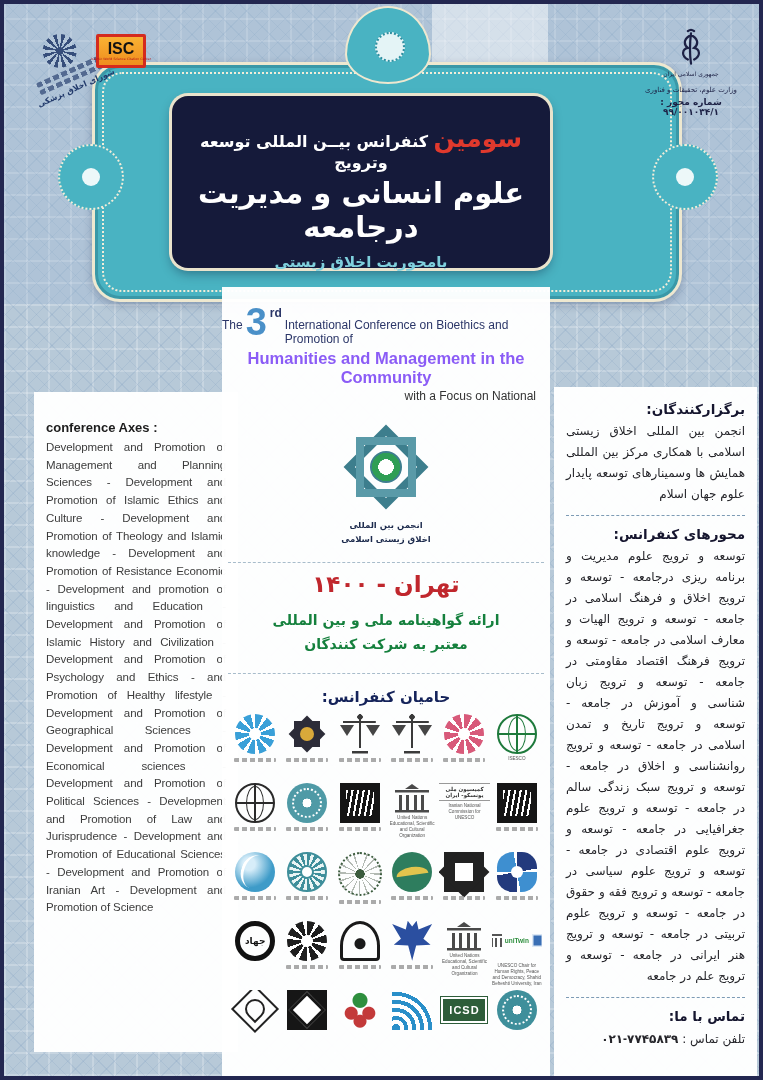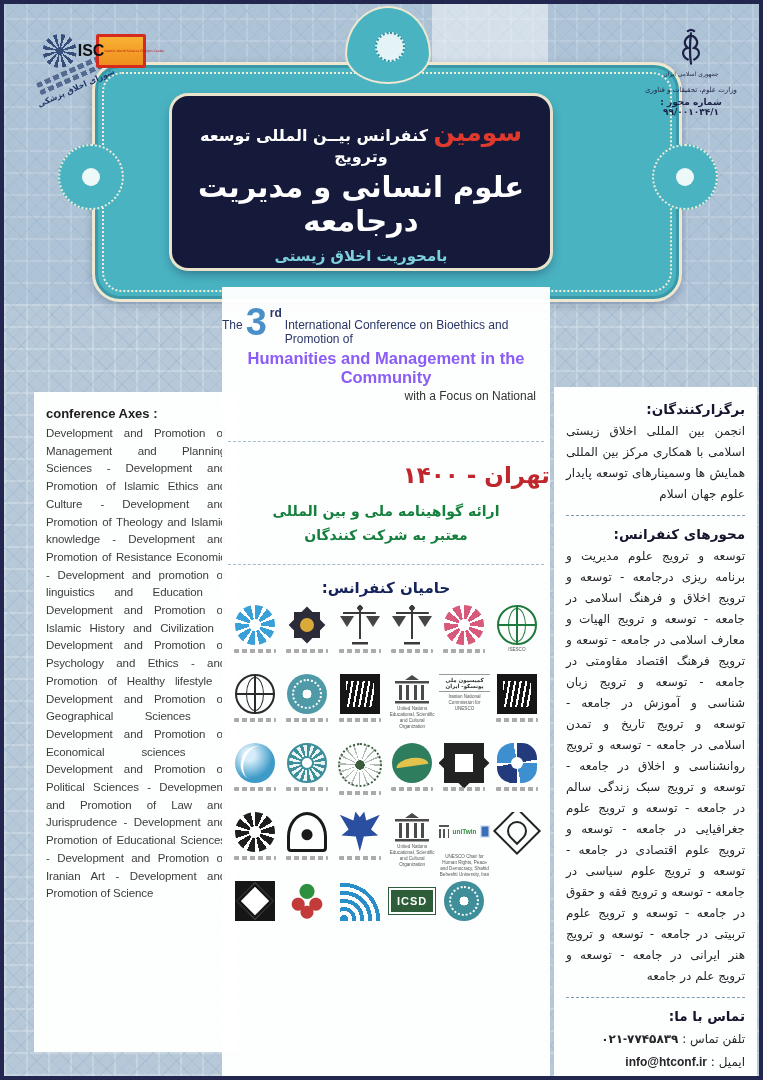--- a/index.html
+++ b/index.html
@@ -32,37 +32,37 @@
   
   .stamp{position:absolute;left:22px;top:22px;width:86px;height:92px;transform:rotate(-24deg);
     color:#223a6b;text-align:center;}
   .stamp .flower{width:34px;height:34px;margin:6px auto 2px;border-radius:50%;
     background:radial-gradient(circle,#223a6b 0 16%,transparent 17%),
       repeating-conic-gradient(#223a6b 0 14deg, transparent 14deg 30deg);opacity:.85;}
   .stamp .sline{height:5px;margin:3px 8px;background:repeating-linear-gradient(90deg,#223a6b 0 6px,transparent 6px 9px);opacity:.65;border-radius:2px;}
   .stamp .scap{font-size:8px;font-weight:700;}
   .isc{position:absolute;left:92px;top:30px;width:50px;height:34px;box-sizing:border-box;
     background:linear-gradient(#f9b233,#ef8e1e);border:3px solid #d42b1e;border-radius:2px;
-    display:flex;flex-direction:row;align-items:center;justify-content:center;}
+    display:flex;flex-direction:column;align-items:center;justify-content:center;}
   .isc .isc-t{font-family:"Liberation Sans",sans-serif;font-weight:700;font-size:16px;color:#111;line-height:1;}
   .isc .isc-s{font-size:3.2px;color:#b3121a;white-space:nowrap;}
   .gov{position:absolute;right:8px;top:24px;width:120px;text-align:center;color:#1d2145;}
   .gov svg{display:block;margin:0 auto;}
   .gov .g1{font-size:6px;} .gov .g2{font-size:7px;margin-top:9px;} .gov .g3{font-size:9px;margin-top:3px;font-weight:700;direction:rtl;}
   
   .banner{position:absolute;left:168px;top:92px;width:378px;height:172px;box-sizing:border-box;
     background:var(--banner-navy,#151a3a);border-radius:16px;box-shadow:0 0 0 3px #e9e3cc, 0 5px 12px rgba(0,10,40,.4);
-    text-align:center;direction:rtl;padding-top:22px;color:#fff;}
+    text-align:center;direction:rtl;padding-top:28px;color:#fff;}
   .banner .b1{font-size:16px;font-weight:700;}
   .banner .b1 .red{color:#e0392d;font-size:25px;}
   .banner .b2{font-size:29px;font-weight:700;margin-top:4px;}
   .banner .b3{font-size:15px;font-weight:700;color:#7fd0dd;margin-top:9px;}
   
   .panel{position:absolute;background:rgba(255,255,255,.97);box-sizing:border-box;overflow:hidden;}
-  .left-panel{left:30px;top:388px;width:204px;height:660px;padding:14px 12px;
+  .left-panel{left:30px;top:388px;width:204px;height:660px;padding:28px 12px;
     font-family:"Liberation Sans","DejaVu Sans",sans-serif;color:#3c3c3c;}
   .left-panel .lp-h{font-size:13px;font-weight:700;color:#1c1c1c;margin-bottom:4px;}
   .left-panel .lp-b{font-size:11.5px;line-height:1.54;text-align:justify;letter-spacing:-.1px;}
   .center-panel{left:218px;top:283px;width:328px;height:790px;}
   .right-panel{left:550px;top:383px;width:203px;height:690px;padding:14px 12px;direction:rtl;color:#25252a;}
   .right-panel .rp-h{font-size:13.5px;font-weight:700;color:#15152e;margin-bottom:4px;}
   .right-panel .rp-b{font-size:12px;line-height:1.75;text-align:justify;}
   .dash2{border-top:1.5px dashed #7d9bb5;margin:10px 0;}
   .contact-line{font-size:12px;line-height:1.9;}
   .contact-line .ltr{direction:ltr;unicode-bidi:embed;font-family:"Liberation Sans","DejaVu Sans",sans-serif;font-weight:700;}
@@ -85,21 +85,21 @@
   .gl::after{content:"";position:absolute;inset:12px;border:8px solid #5a9aa8;}
   .gl .core{position:absolute;inset:26px;border-radius:50%;z-index:2;
     background:radial-gradient(circle,#fff 0 34%, #2f9e55 35% 62%, #3d7e8d 63% 100%);}
   .bl{position:relative;width:84px;height:84px;margin:0 auto;}
   .bl::before{content:"";position:absolute;inset:16px;background:#1d2b4d;}
   .bl::after{content:"";position:absolute;inset:16px;background:#1d2b4d;transform:rotate(45deg);}
   .bl .petals{position:absolute;inset:13px;border-radius:50%;z-index:2;
     background:repeating-conic-gradient(from 10deg,#2e7fd0 0 27deg, transparent 27deg 45deg);}
   .bl .core{position:absolute;inset:31px;border-radius:50%;background:#fff;z-index:3;}
   .dash{border-top:1.5px dashed #a8bccb;margin:16px 6px 0;}
-  .city{font-size:23px;font-weight:700;color:var(--accent-red,#c0272d);direction:rtl;margin-top:20px;}
+  .city{font-size:23px;font-weight:700;color:var(--accent-red,#c0272d);text-align:center;direction:rtl;margin-top:8px;}
   .site{font-family:"Liberation Sans","DejaVu Sans",sans-serif;font-size:24px;font-weight:700;
     color:var(--link-blue,#20418f);letter-spacing:5px;text-align:center;margin-top:6px;}
   .cert{font-size:14px;font-weight:700;color:#15803d;direction:rtl;text-align:center;
     width:250px;margin:12px auto 0;line-height:1.7;}
   .sup-h{font-size:15px;font-weight:700;color:#15235a;direction:rtl;text-align:center;margin:14px 0 8px;}
   .sup-grid{display:grid;grid-template-columns:repeat(6,1fr);gap:3px 2px;padding:0 8px;}
   .sup{display:flex;flex-direction:column;align-items:center;height:66px;overflow:hidden;}
   .lbl{font-size:4.6px;color:#555;text-align:center;line-height:1.3;margin-top:2px;direction:rtl;}
   .lbl.en{direction:ltr;font-family:"Liberation Sans","DejaVu Sans",sans-serif;}
   .cap{margin-top:4px;width:42px;height:4px;border-radius:1px;opacity:.75;
@@ -236,20 +236,29 @@
     <div class="title1">
       <span class="the">The</span>
       <span class="n3">3</span>
       <span class="ord">rd</span>
       <span class="rest">International Conference on Bioethics and Promotion of</span>
     </div>
     <div class="title2">Humanities and Management in the Community</div>
     <div class="title3">with a Focus on National</div>
 
     <div class="org-row">
+      <div class="org">
+        <div class="gl">
+            <div class="core"></div>
+          </div>
+        <div class="org-cap">
+          <div>انجمن بین المللی</div>
+          <div>اخلاق زیستی اسلامی</div>
+        </div>
+      </div>
     </div>
 
     <div class="dash"></div>
     <div class="city">تهران - ۱۴۰۰</div>
     <div class="cert">ارائه گواهینامه ملی و بین المللی معتبر به شرکت کنندگان</div>
     <div class="dash"></div>
     <div class="sup-h">حامیان کنفرانس:</div>
     <div class="sup-grid">
         <div class="sup">
           <div class="lg flower" style="--c1: #3aa0d8;"></div>
@@ -339,20 +348,25 @@
           <div class="lg octa" style="--c1: #222222;">
             <i></i>
           </div>
           <div class="cap"></div>
         </div>
         <div class="sup">
           <div class="lg pinwheel" style="--c1: #233a7d; --c2: #3e8fd0;">
             <i></i>
           </div>
           <div class="cap"></div>
+        </div>
+        <div class="sup">
+          <div class="lg ring-text" style="--c1: #111111;">
+            <span class="txt">جهاد</span>
+          </div>
         </div>
         <div class="sup">
           <div class="lg flower" style="--c1: #1f1f1f;"></div>
           <div class="cap"></div>
         </div>
         <div class="sup">
           <div class="lg arch" style="--c1: #1a1a1a;"></div>
           <div class="cap"></div>
         </div>
         <div class="sup">
@@ -405,18 +419,14 @@
     <div class="rp-b">انجمن بین المللی اخلاق زیستی اسلامی با همکاری مرکز بین المللی همایش ها وسمینارهای توسعه پایدار علوم جهان اسلام</div>
     <div class="dash2"></div>
     <div class="rp-h">محورهای کنفرانس:</div>
     <div class="rp-b">توسعه و ترویج علوم مدیریت و برنامه ریزی درجامعه - توسعه و ترویج اخلاق و فرهنگ اسلامی در جامعه - توسعه و ترویج الهیات و معارف اسلامی در جامعه - توسعه و ترویج فرهنگ اقتصاد مقاومتی در جامعه - توسعه و ترویج زبان شناسی و آموزش در جامعه - توسعه و ترویج تاریخ و تمدن اسلامی در جامعه - توسعه و ترویج روانشناسی و اخلاق در جامعه - توسعه و ترویج سبک زندگی سالم در جامعه - توسعه و ترویج علوم جغرافیایی در جامعه - توسعه و ترویج علوم اقتصادی در جامعه - توسعه و ترویج علوم سیاسی در جامعه - توسعه و ترویج فقه و حقوق در جامعه - توسعه و ترویج علوم تربیتی در جامعه - توسعه و ترویج هنر ایرانی در جامعه - توسعه و ترویج علم در جامعه</div>
     <div class="dash2"></div>
     <div class="rp-h">تماس با ما:</div>
     <div class="contact-line">
       <span>تلفن تماس :</span>
       <span class="ltr">۰۲۱-۷۷۴۵۸۳۹</span>
     </div>
-    <div class="contact-line">
-      <span>ایمیل :</span>
-      <span class="ltr">info@htconf.ir</span>
-    </div>
   </div>
 </div>
 
 </body></html>

